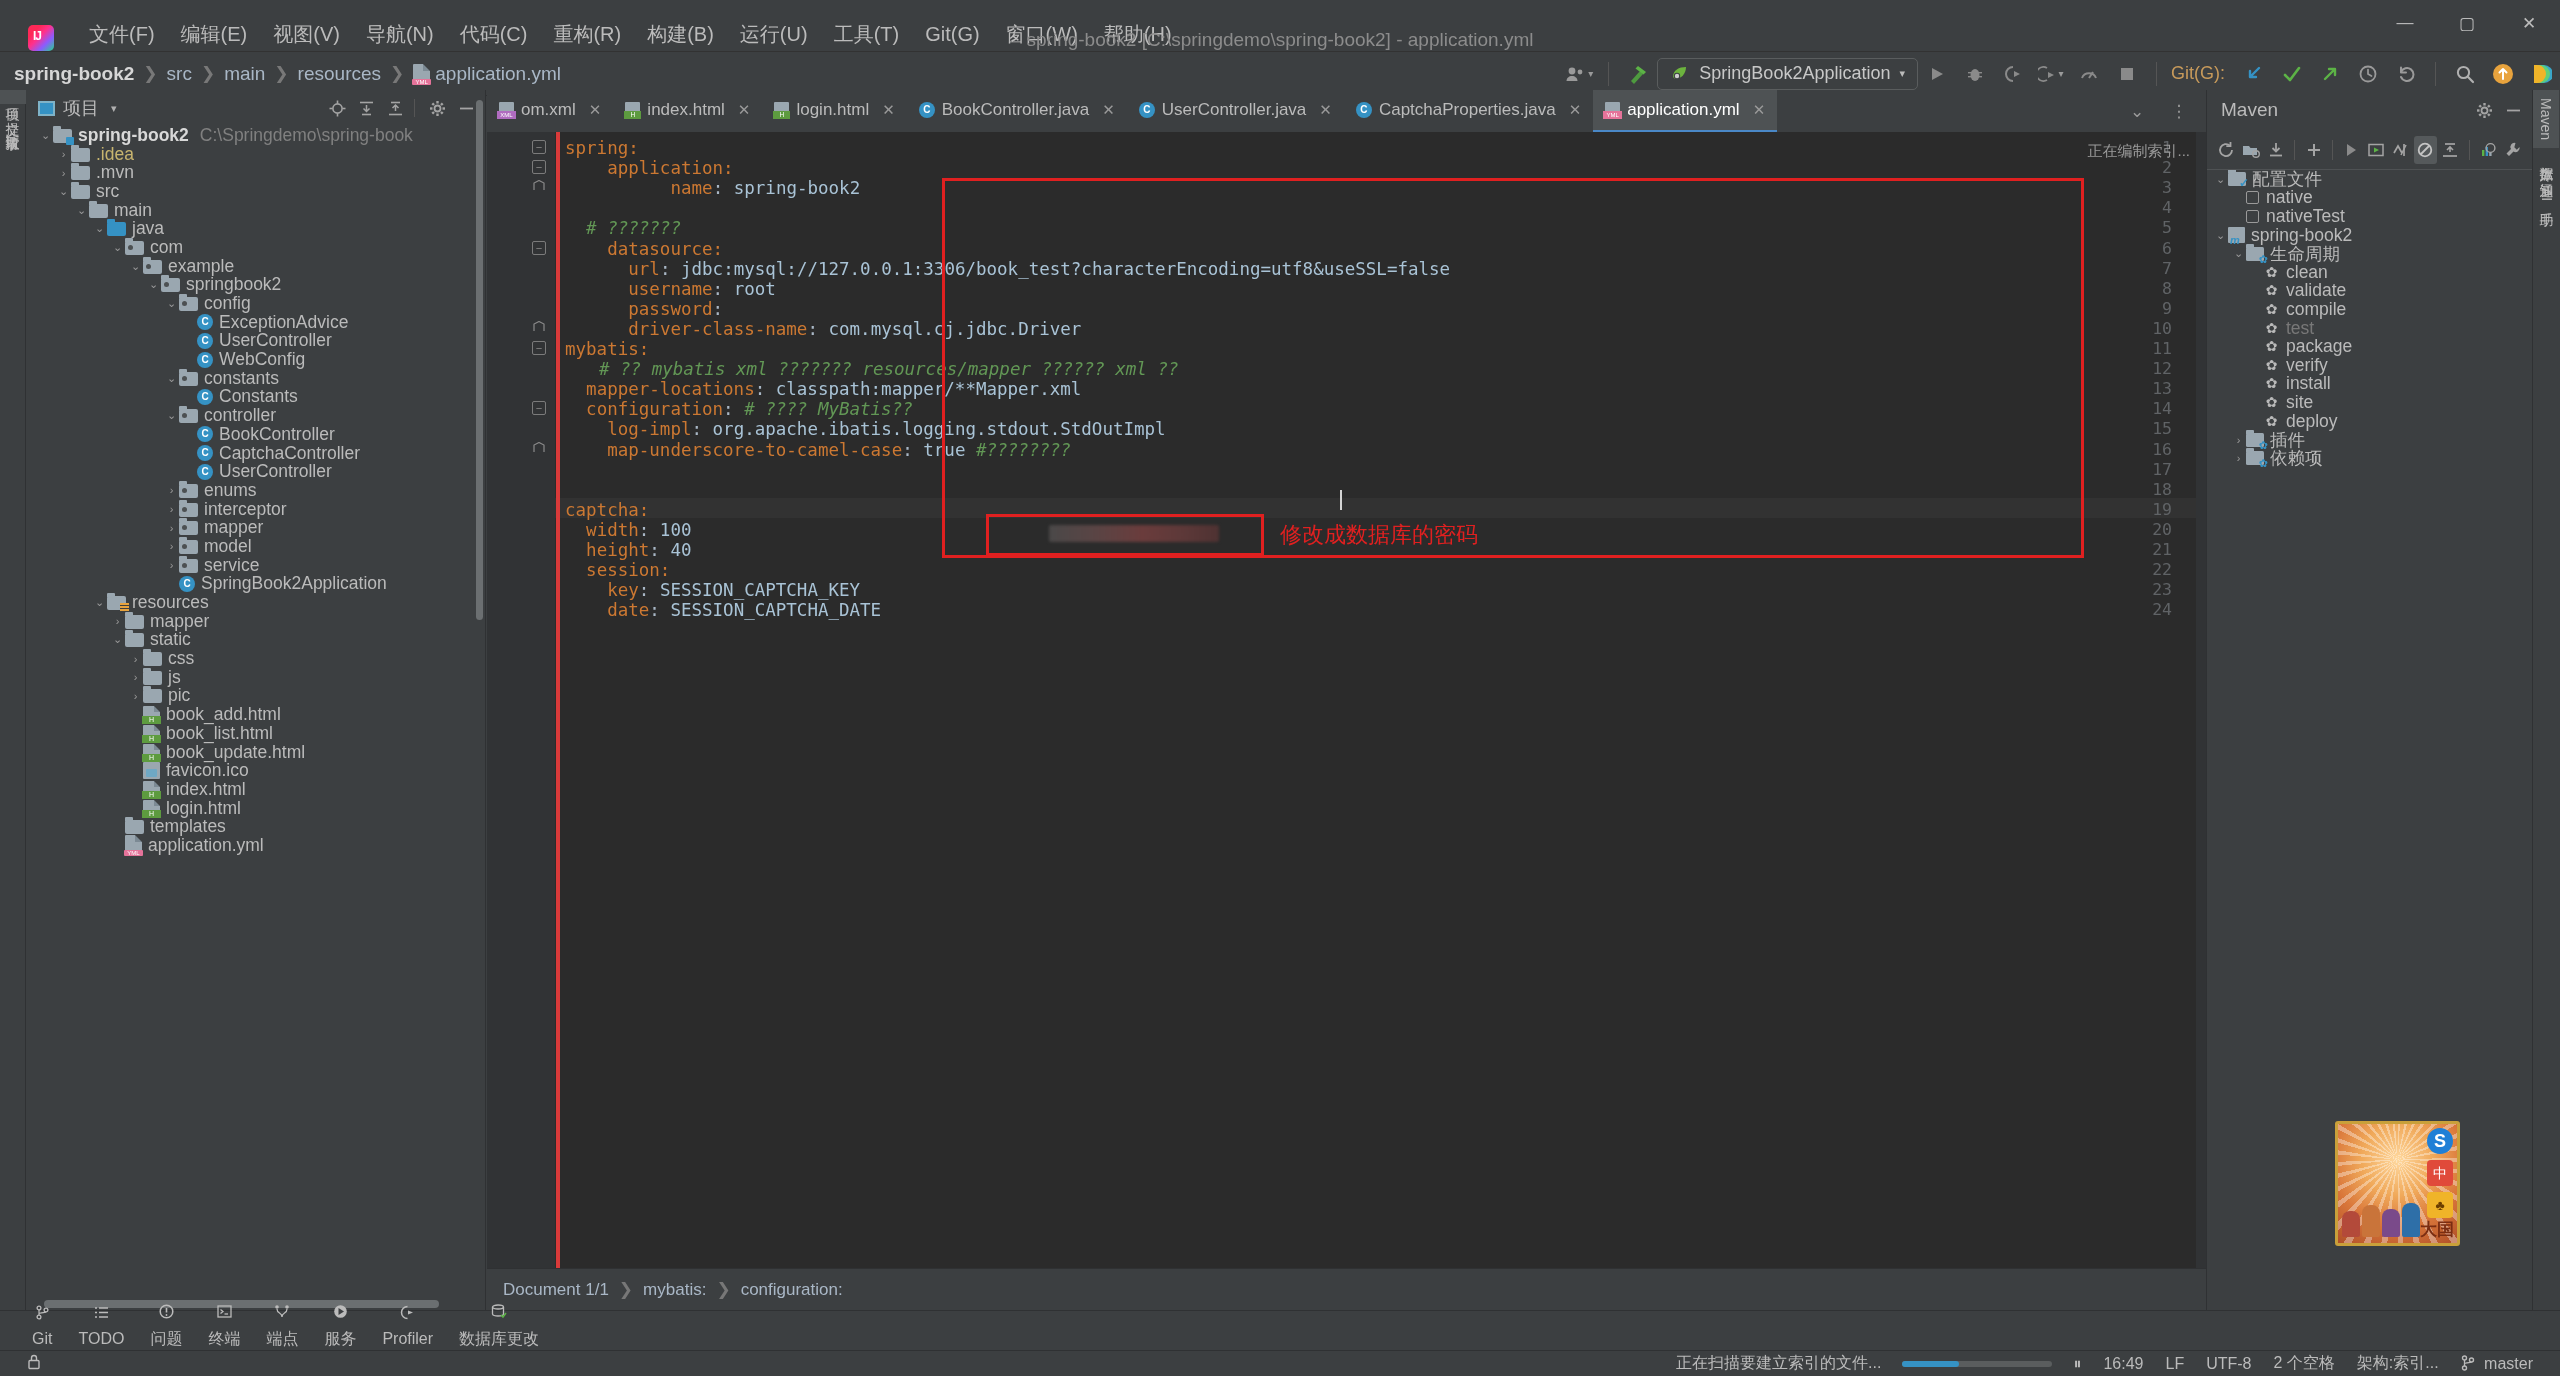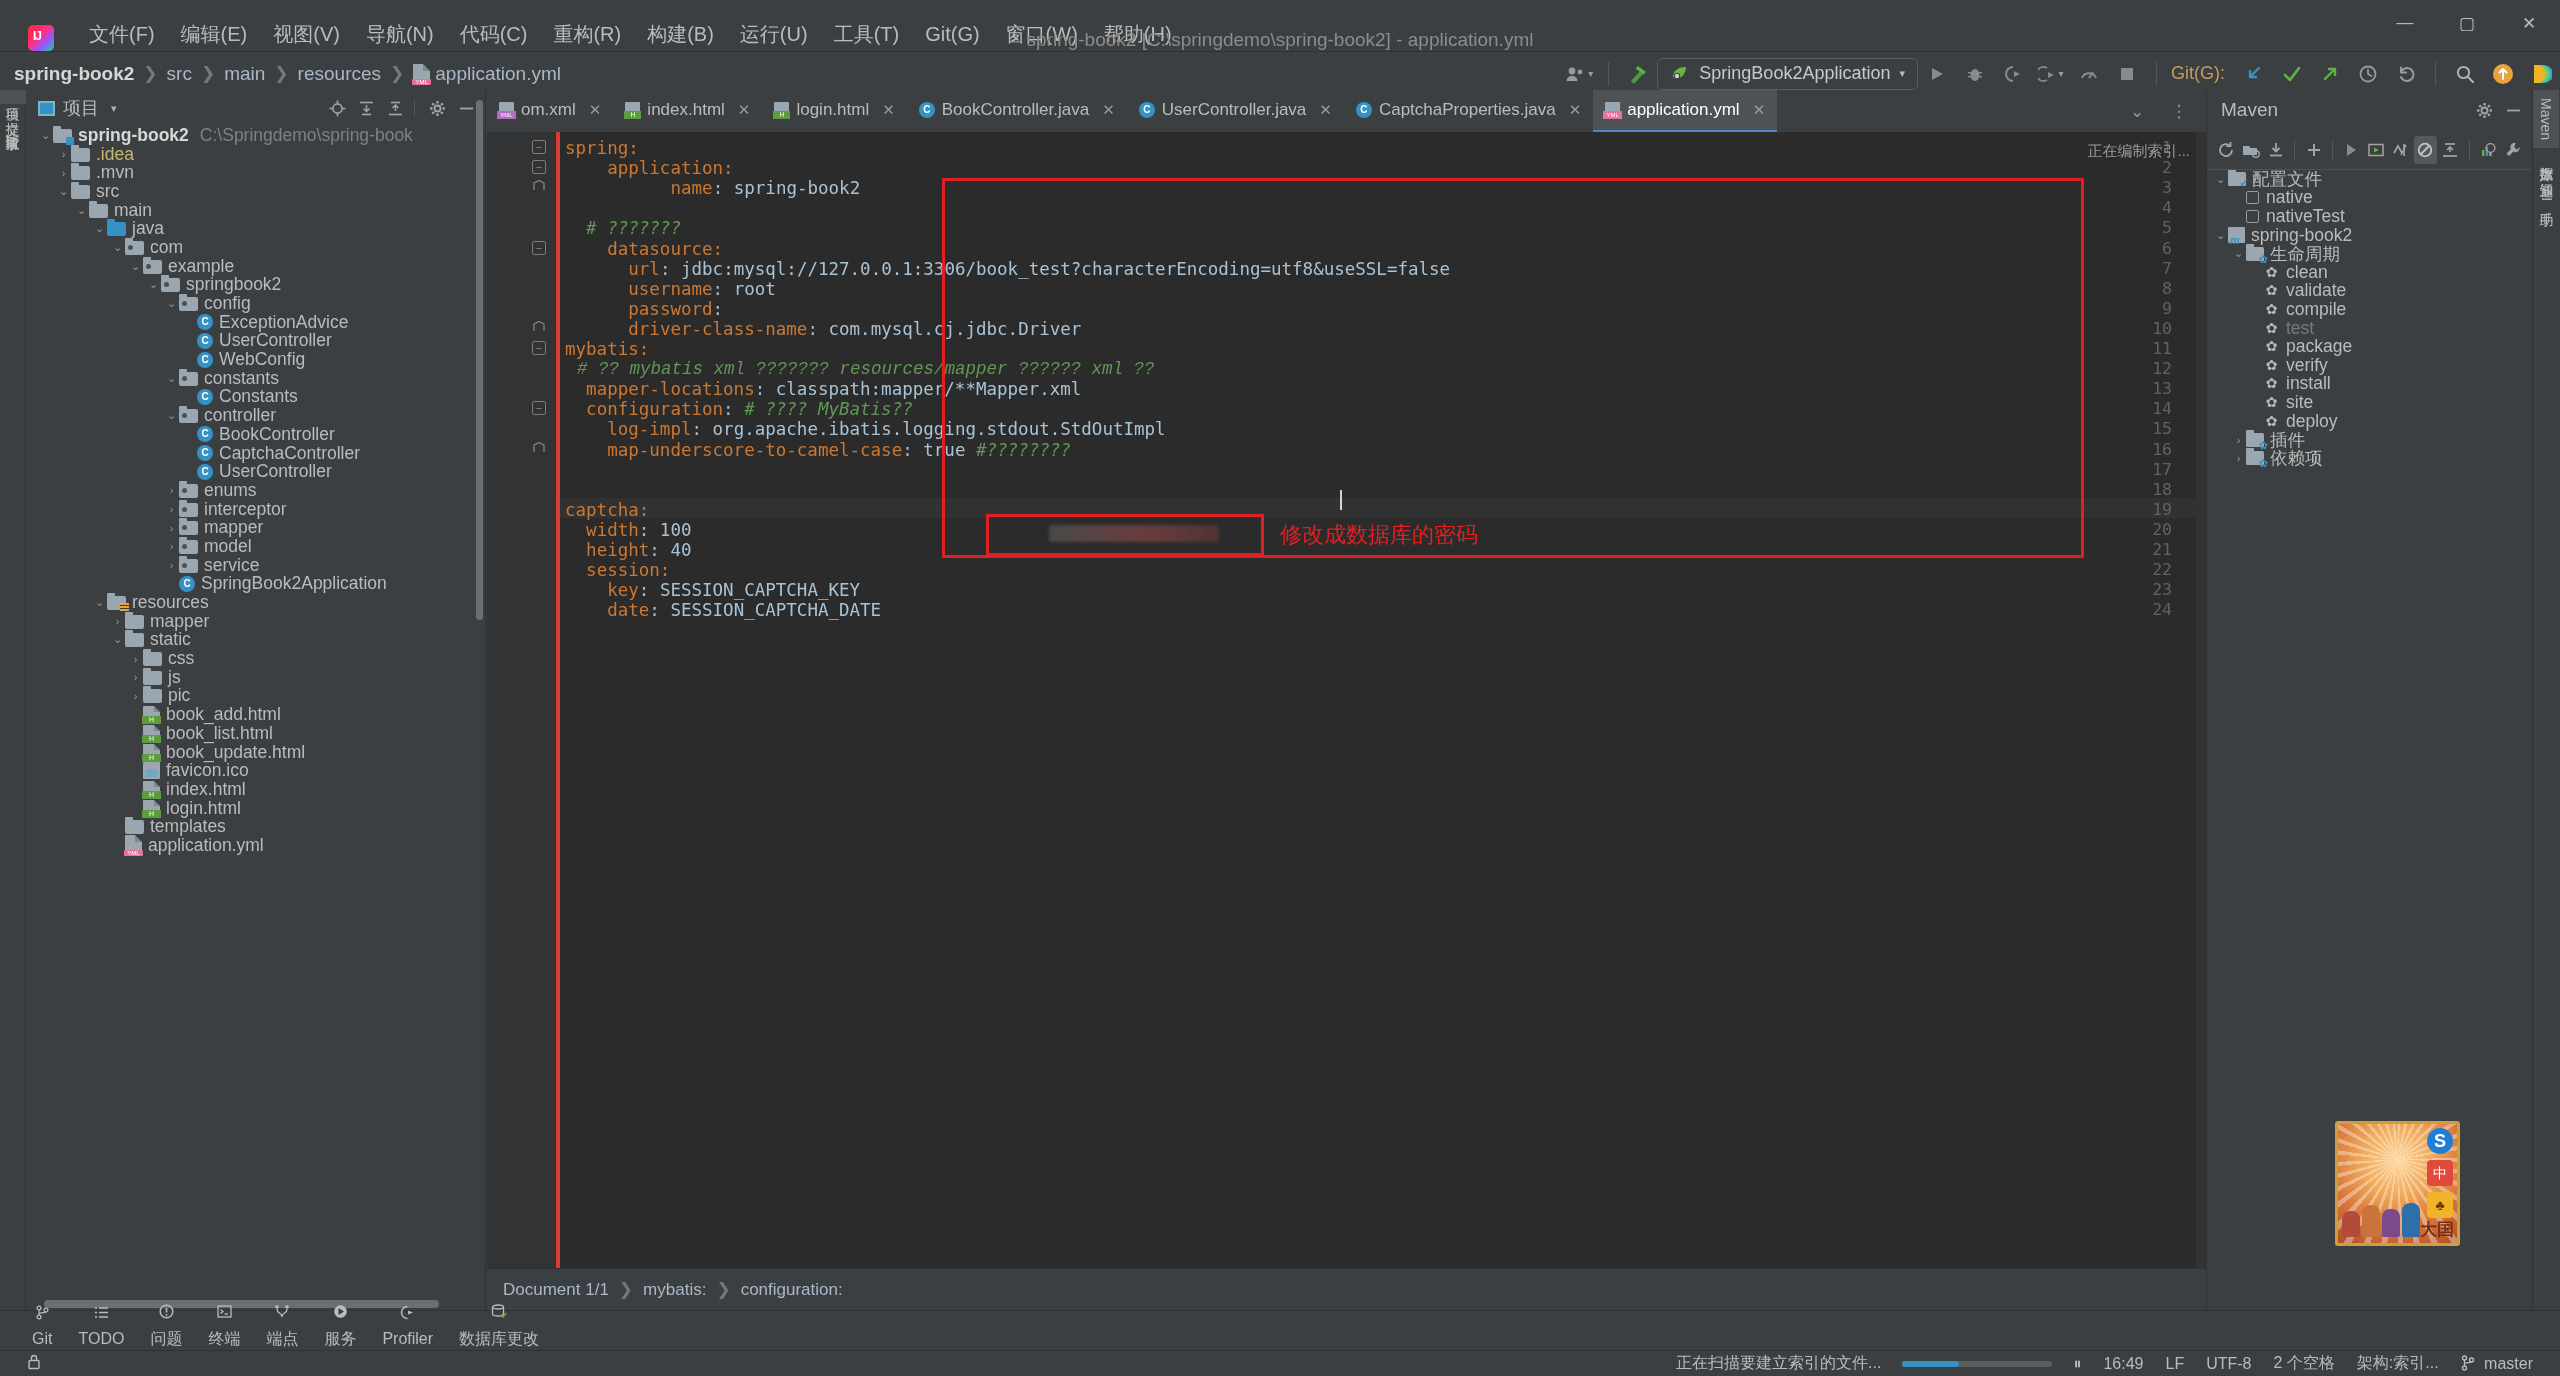--- a/index.html
+++ b/index.html
@@ -792,21 +792,21 @@
           <div class="cl" style="top: 26.1px; left: 42.2px;"><span class="k">application:</span></div>
           <div class="cl" style="top: 46.2px; left: 105.5px;"><span class="k">name</span><span class="op">: </span><span class="v">spring-book2</span></div>
           <div class="cl" style="top: 66.3px; left: 0px;"></div>
           <div class="cl" style="top: 86.4px; left: 21.1px;"><span class="cm"># ???????</span></div>
           <div class="cl" style="top: 106.5px; left: 42.2px;"><span class="k">datasource:</span></div>
           <div class="cl" style="top: 126.6px; left: 63.3px;"><span class="k">url</span><span class="op">: </span><span class="v">jdbc:mysql://127.0.0.1:3306/book_test?characterEncoding=utf8&amp;useSSL=false</span></div>
           <div class="cl" style="top: 146.7px; left: 63.3px;"><span class="k">username</span><span class="op">: </span><span class="v">root</span></div>
           <div class="cl" style="top: 166.8px; left: 63.3px;"><span class="k">password</span><span class="op">: </span></div>
           <div class="cl" style="top: 186.9px; left: 63.3px;"><span class="k">driver-class-name</span><span class="op">: </span><span class="v">com.mysql.cj.jdbc.Driver</span></div>
           <div class="cl" style="top: 207px; left: 0px;"><span class="k">mybatis:</span></div>
-          <div class="cl" style="top: 227.1px; left: 12px; font-family: Liberation Mono, monospace;"><span class="cm"># ?? mybatis xml ??????? resources/mapper ?????? xml ??</span></div>
+          <div class="cl" style="top: 227.1px; left: 34px;"><span class="cm"># ?? mybatis xml ??????? resources/mapper ?????? xml ??</span></div>
           <div class="cl" style="top: 247.2px; left: 21.1px;"><span class="k">mapper-locations</span><span class="op">: </span><span class="v">classpath:mapper/**Mapper.xml</span></div>
           <div class="cl" style="top: 267.3px; left: 21.1px;"><span class="k">configuration</span><span class="op">: </span><span class="cm"># ???? MyBatis??</span></div>
           <div class="cl" style="top: 287.4px; left: 42.2px;"><span class="k">log-impl</span><span class="op">: </span><span class="v">org.apache.ibatis.logging.stdout.StdOutImpl</span></div>
           <div class="cl" style="top: 307.5px; left: 42.2px;"><span class="k">map-underscore-to-camel-case</span><span class="op">: </span><span class="v">true </span><span class="cm">#????????</span></div>
           <div class="cl" style="top: 327.6px; left: 0px;"></div>
           <div class="cl" style="top: 347.7px; left: 0px;"></div>
           <div class="cl" style="top: 367.8px; left: 0px;"><span class="k">captcha:</span></div>
           <div class="cl" style="top: 387.9px; left: 21.1px;"><span class="k">width</span><span class="op">: </span><span class="v">100</span></div>
           <div class="cl" style="top: 408px; left: 21.1px;"><span class="k">height</span><span class="op">: </span><span class="v">40</span></div>
           <div class="cl" style="top: 428.1px; left: 21.1px;"><span class="k">session:</span></div>

